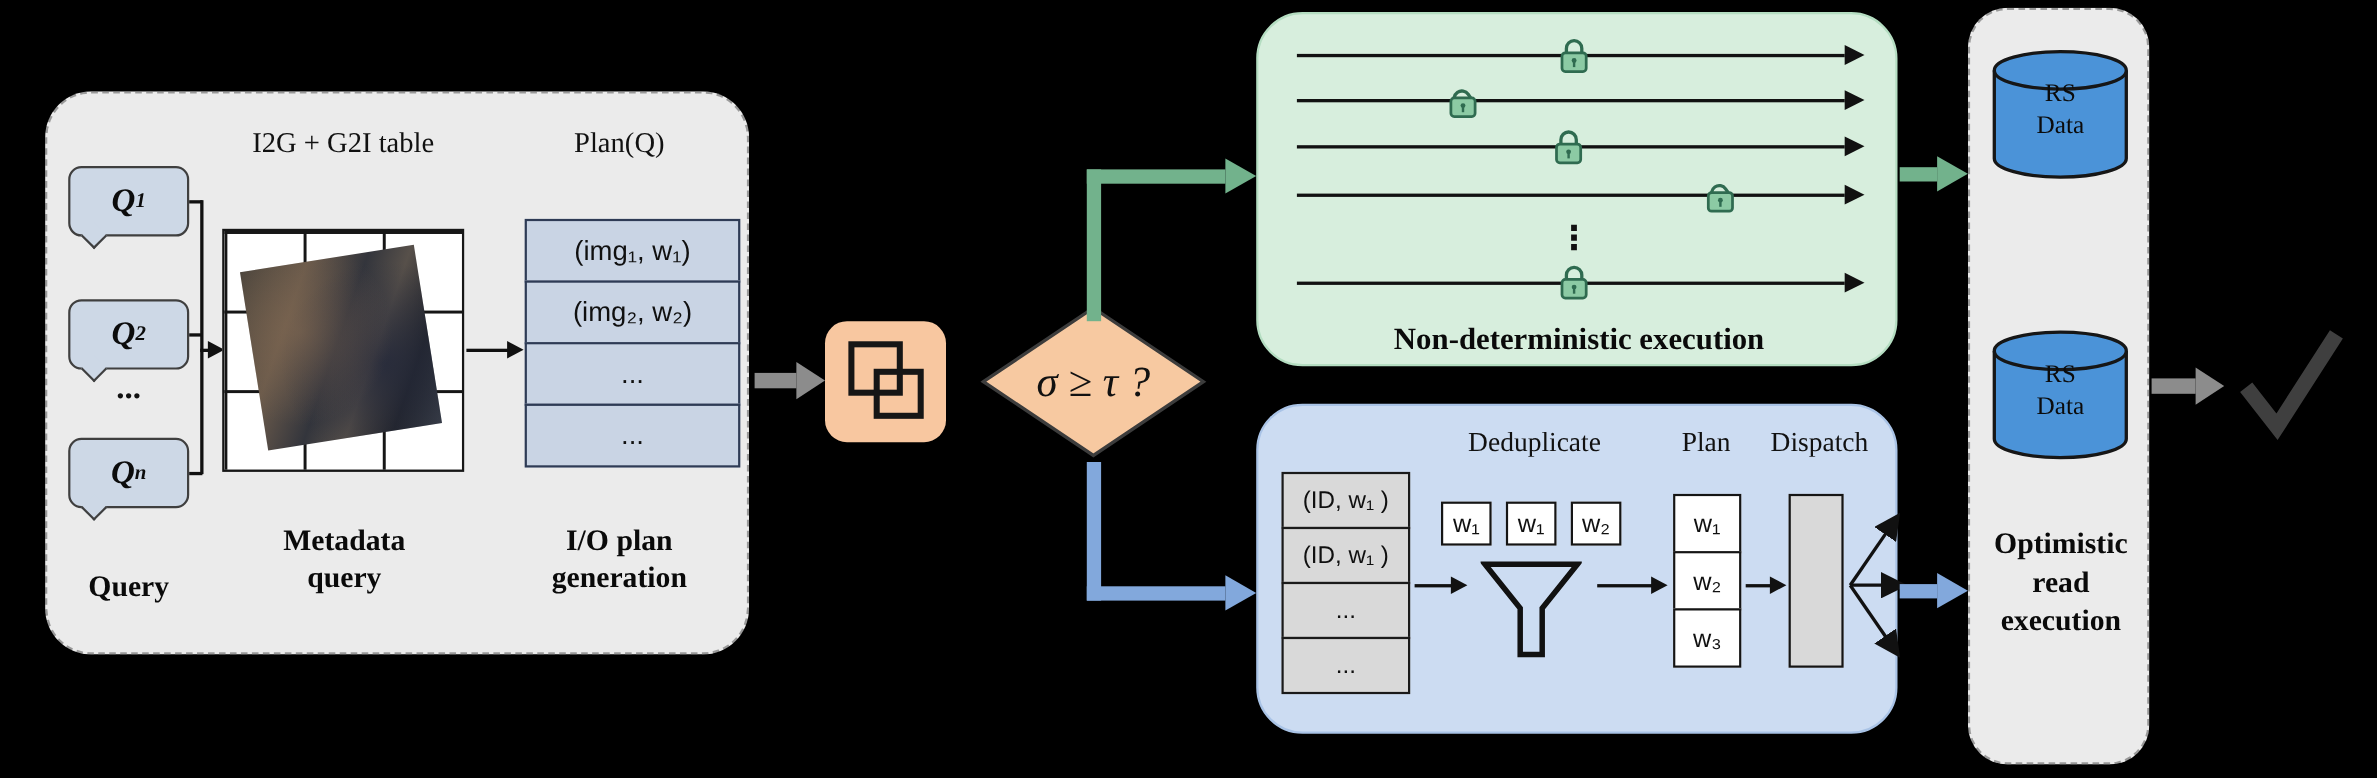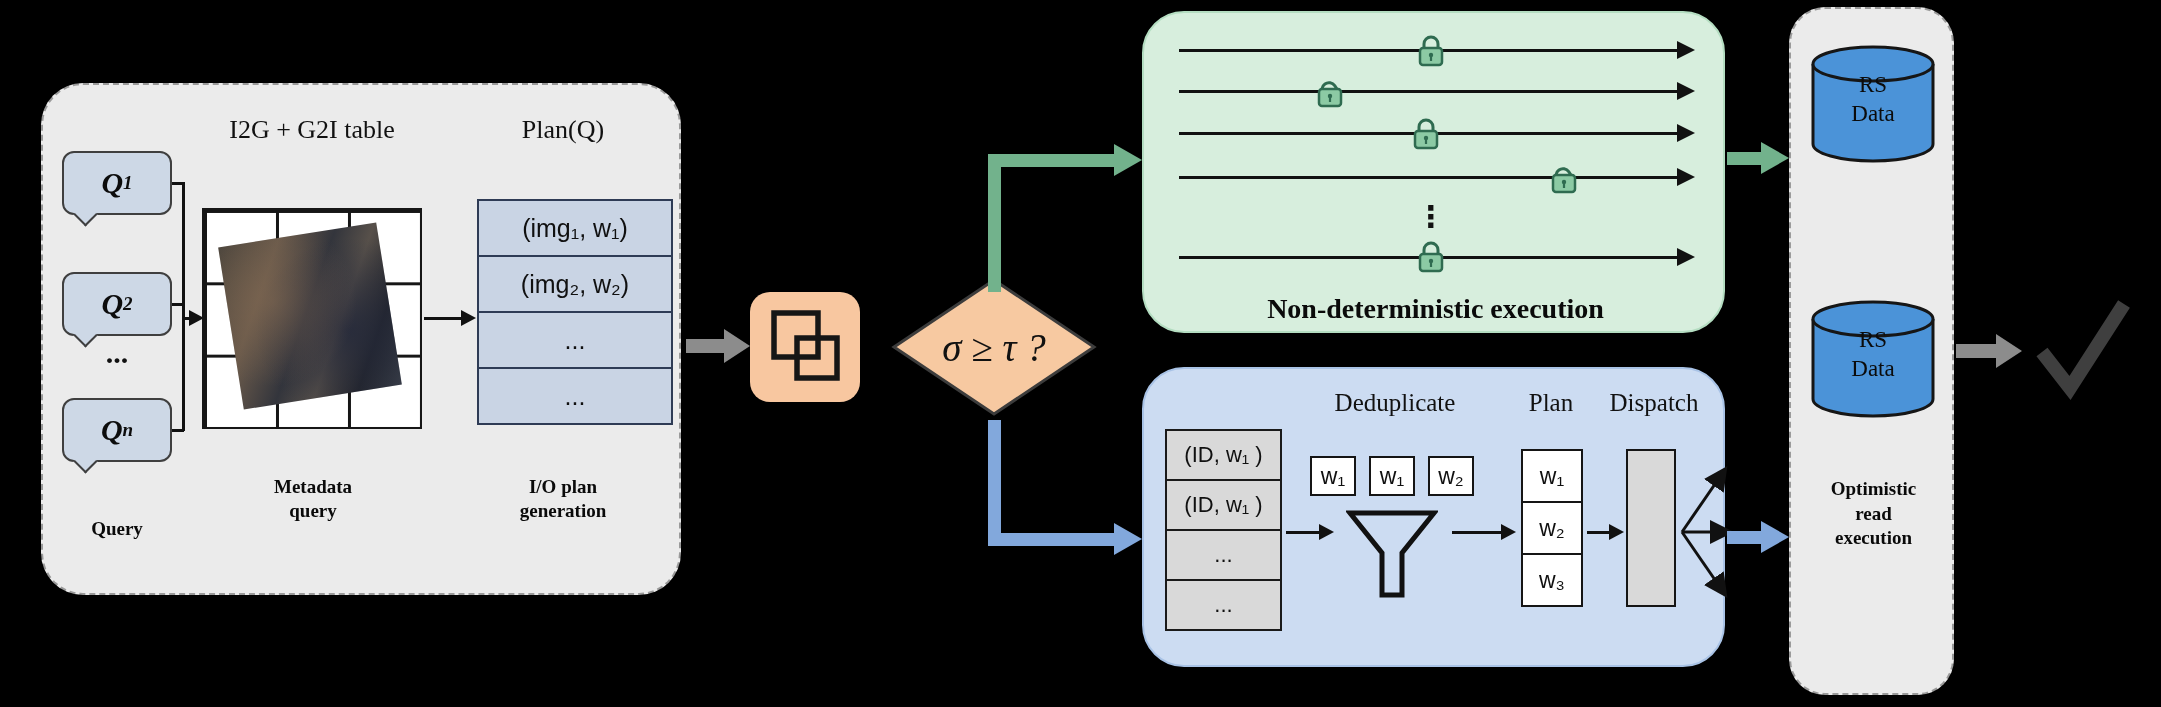--- a/index.html
+++ b/index.html
@@ -3,21 +3,21 @@
 <meta charset="utf-8">
 <style>
   html,body{margin:0;padding:0;background:#000;}
   .canvas{position:relative;width:2161px;height:707px;background:#000;font-family:"Liberation Serif",serif;overflow:hidden;}
   .panel{position:absolute;border-radius:42px;box-sizing:border-box;}
   .left-panel{left:41px;top:83px;width:640px;height:512px;background:var(--panel_gray,#ebebeb);border:2.5px dashed #9a9a9a;}
   .green-panel{left:1142px;top:11px;width:583px;height:322px;background:var(--panel_green,#d7eedd);border:2.5px solid #b4ddc1;}
   .blue-panel{left:1142px;top:367px;width:583px;height:300px;background:var(--panel_blue,#ccdcf2);border:2.5px solid #a9c3e6;}
   .storage-panel{left:1789px;top:7px;width:165px;height:688px;background:var(--panel_gray,#ececec);border:2.5px dashed #9a9a9a;border-radius:36px;}
   .lbl{position:absolute;text-align:center;font-size:26px;color:#111;font-family:"Liberation Serif",serif;}
-  .caption{position:absolute;text-align:center;font-weight:bold;font-size:19px;color:#0a0a0a;font-family:"Liberation Serif",serif;}
+  .caption{position:absolute;text-align:center;font-weight:bold;font-size:27px;color:#0a0a0a;font-family:"Liberation Serif",serif;}
   .ml{white-space:pre-line;line-height:1.25;}
   .bubble{position:absolute;width:110px;height:64px;background:var(--bubble_fill,#cdd8e6);border:2.5px solid #3f3f3f;border-radius:12px;display:flex;align-items:center;justify-content:center;font-weight:bold;font-style:italic;font-size:30px;color:#0c0c0c;box-sizing:border-box;}
   .bubble::after{content:"";position:absolute;left:13px;bottom:-10px;width:15px;height:15px;background:var(--bubble_fill,#cdd8e6);border-right:2.5px solid #3f3f3f;border-bottom:2.5px solid #3f3f3f;transform:rotate(45deg);}
   .bubble sub{font-size:19px;font-weight:bold;font-style:italic;}
   .dots{position:absolute;font-weight:bold;font-size:30px;color:#111;text-align:center;}
   .hline{position:absolute;background:#111;height:2.5px;}
   .vline{position:absolute;background:#111;width:2.5px;}
   .head{position:absolute;width:0;height:0;}
   .head.black{border-top:8px solid transparent;border-bottom:8px solid transparent;border-left:15px solid #111;}
   .grid{position:absolute;left:159px;top:123px;width:220px;height:221px;background-color:#fff;border:2.5px solid #161616;background-image:linear-gradient(to right,#161616 2.5px,transparent 2.5px),linear-gradient(to bottom,#161616 2.5px,transparent 2.5px);background-size:33.333% 100%,100% 33.333%;box-sizing:border-box;}

